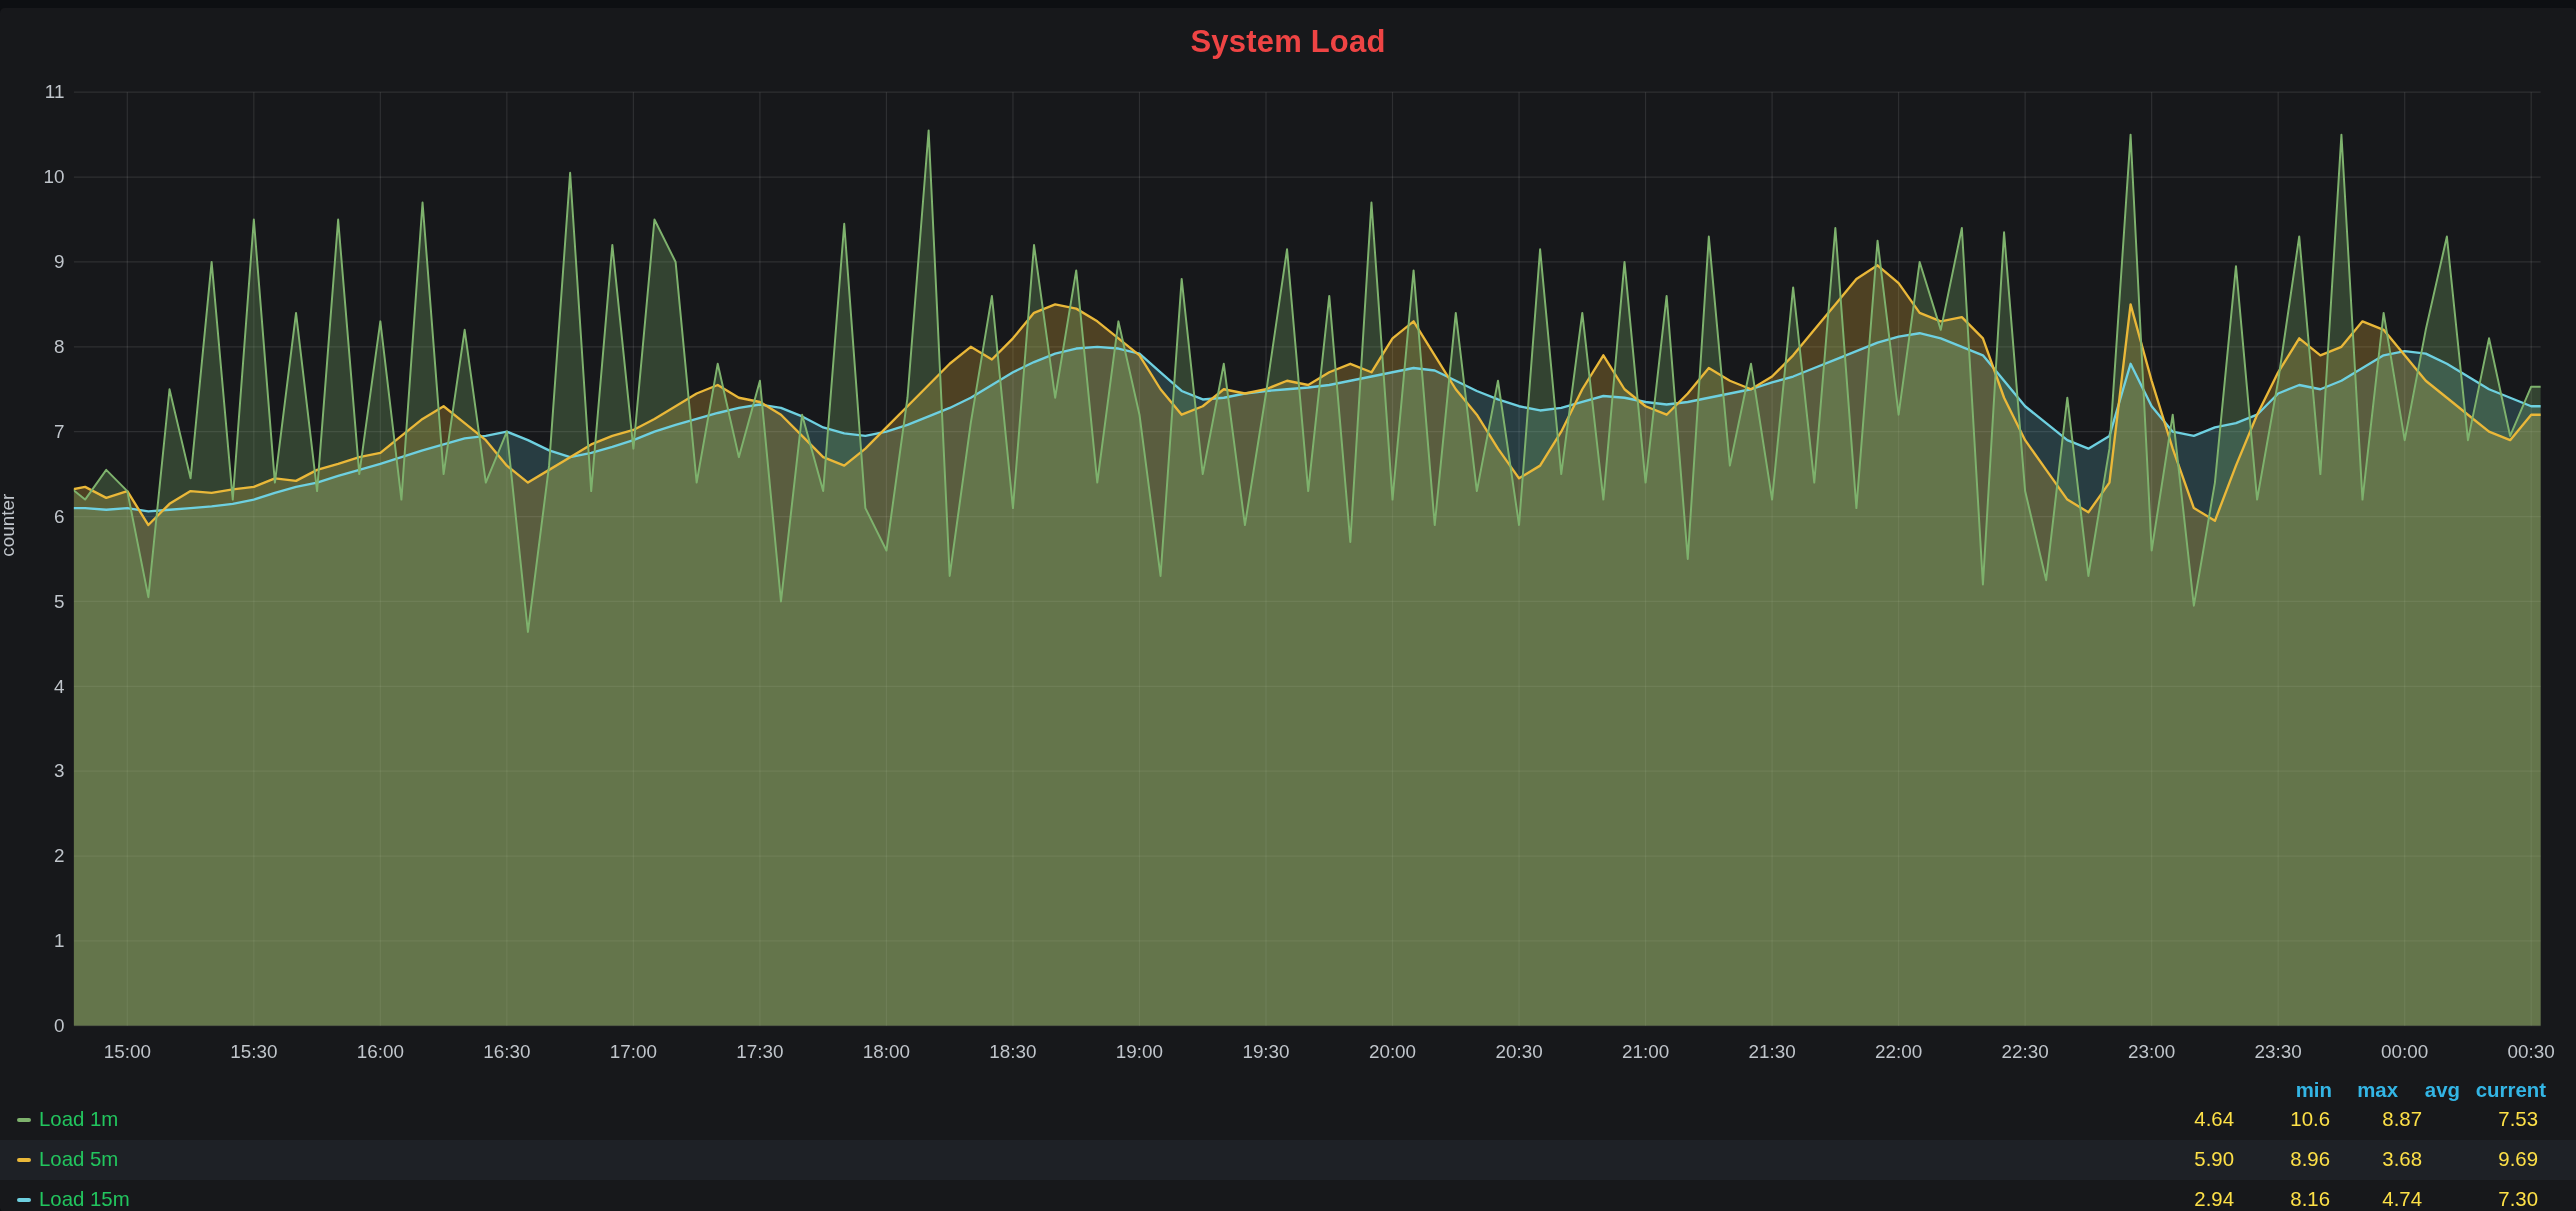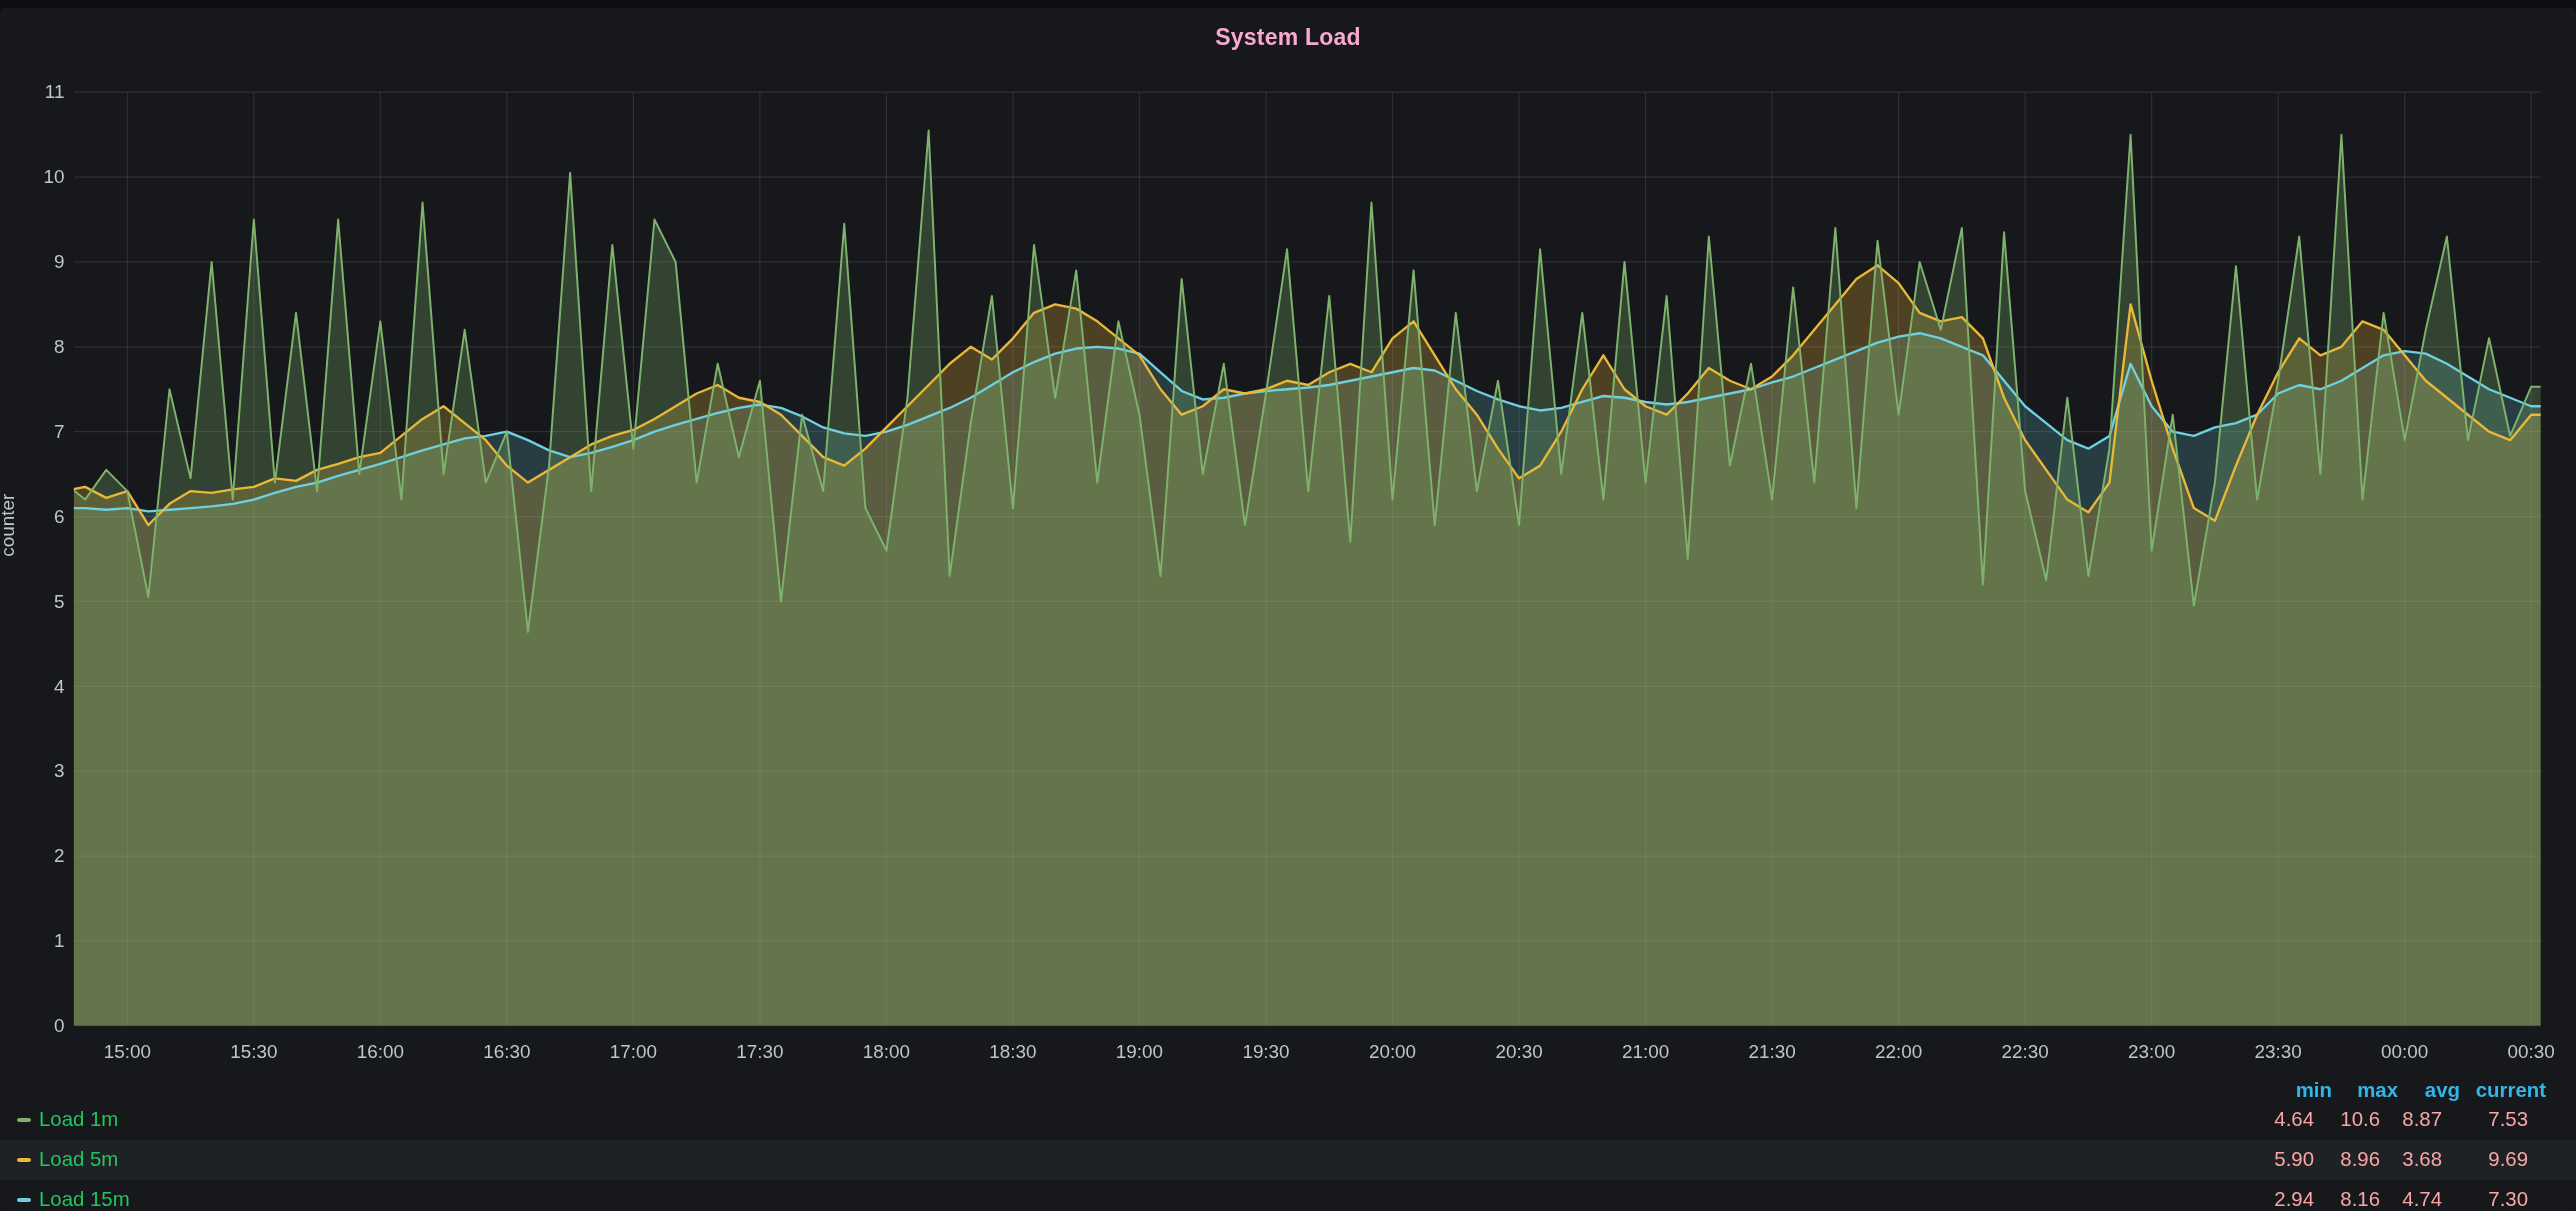--- a/index.html
+++ b/index.html
@@ -7,37 +7,37 @@
     width:2576px;height:1212px;position:relative;overflow:hidden;
     background:#0d0f12;
     font-family:"Liberation Sans", sans-serif;
   }
   .panel{
     position:absolute;left:0;top:7.9px;width:2576px;height:1204px;
     background:#17181b;border-radius:4.7px;
   }
   .panel-title{
     position:absolute;top:15.7px;left:0;width:100%;text-align:center;
-    font-size:23px;font-weight:700;color:#f9a8d4;letter-spacing:0.2px;
+    font-size:31px;font-weight:700;color:#ef4444;letter-spacing:0.2px;
   }
   #chart-svg{position:absolute;left:0;top:0;width:2576px;height:1212px;display:block}
   #legend{position:absolute;left:0;top:1045px;width:2576px;height:167px;font-size:20.4px}
   .legend-header{
     position:absolute;top:26px;right:30px;display:grid;
     grid-template-columns:71px 66px 62px 86px;
     color:#33b5e5;font-weight:700;
   }
   .legend-header span{text-align:right}
   .legend-row{position:absolute;left:0;width:100%;height:40px}
   .legend-row.hl{background:#1e2126}
   .legend-row .swatch{position:absolute;left:16.5px;top:18px;width:14px;height:3.9px;border-radius:2px}
   .legend-row .s-label{position:absolute;left:39px;top:7.9px;color:#22c55e}
   .legend-row .stats{
-    position:absolute;right:48px;top:7.9px;display:grid;
-    grid-template-columns:71px 66px 62px 86px;color:#fca5a5;
+    position:absolute;right:38px;top:7.9px;display:grid;
+    grid-template-columns:71px 66px 62px 86px;color:#fde047;gap:30px;
   }
   .legend-row .stats span{text-align:right}
 </style>
 </head>
 <body>
 
 <div class="panel">
   <div class="panel-title">System Load</div>
   <svg id="chart-svg" viewBox="0 0 3278 1542">
       <defs>

